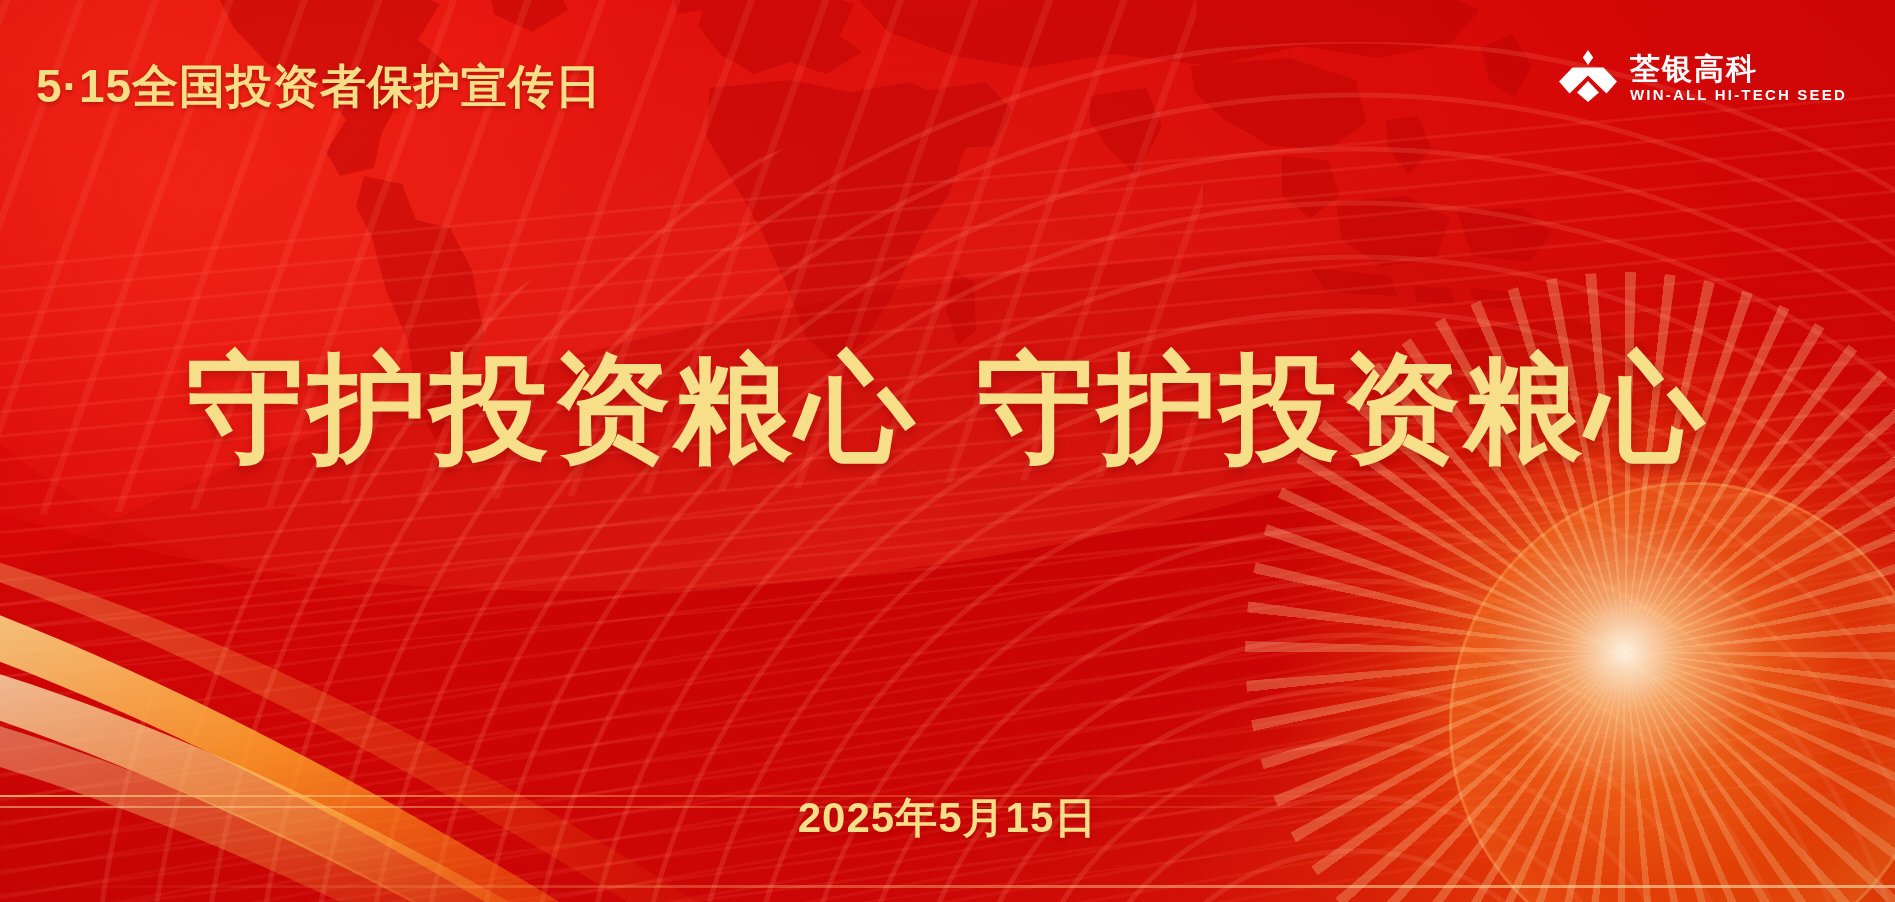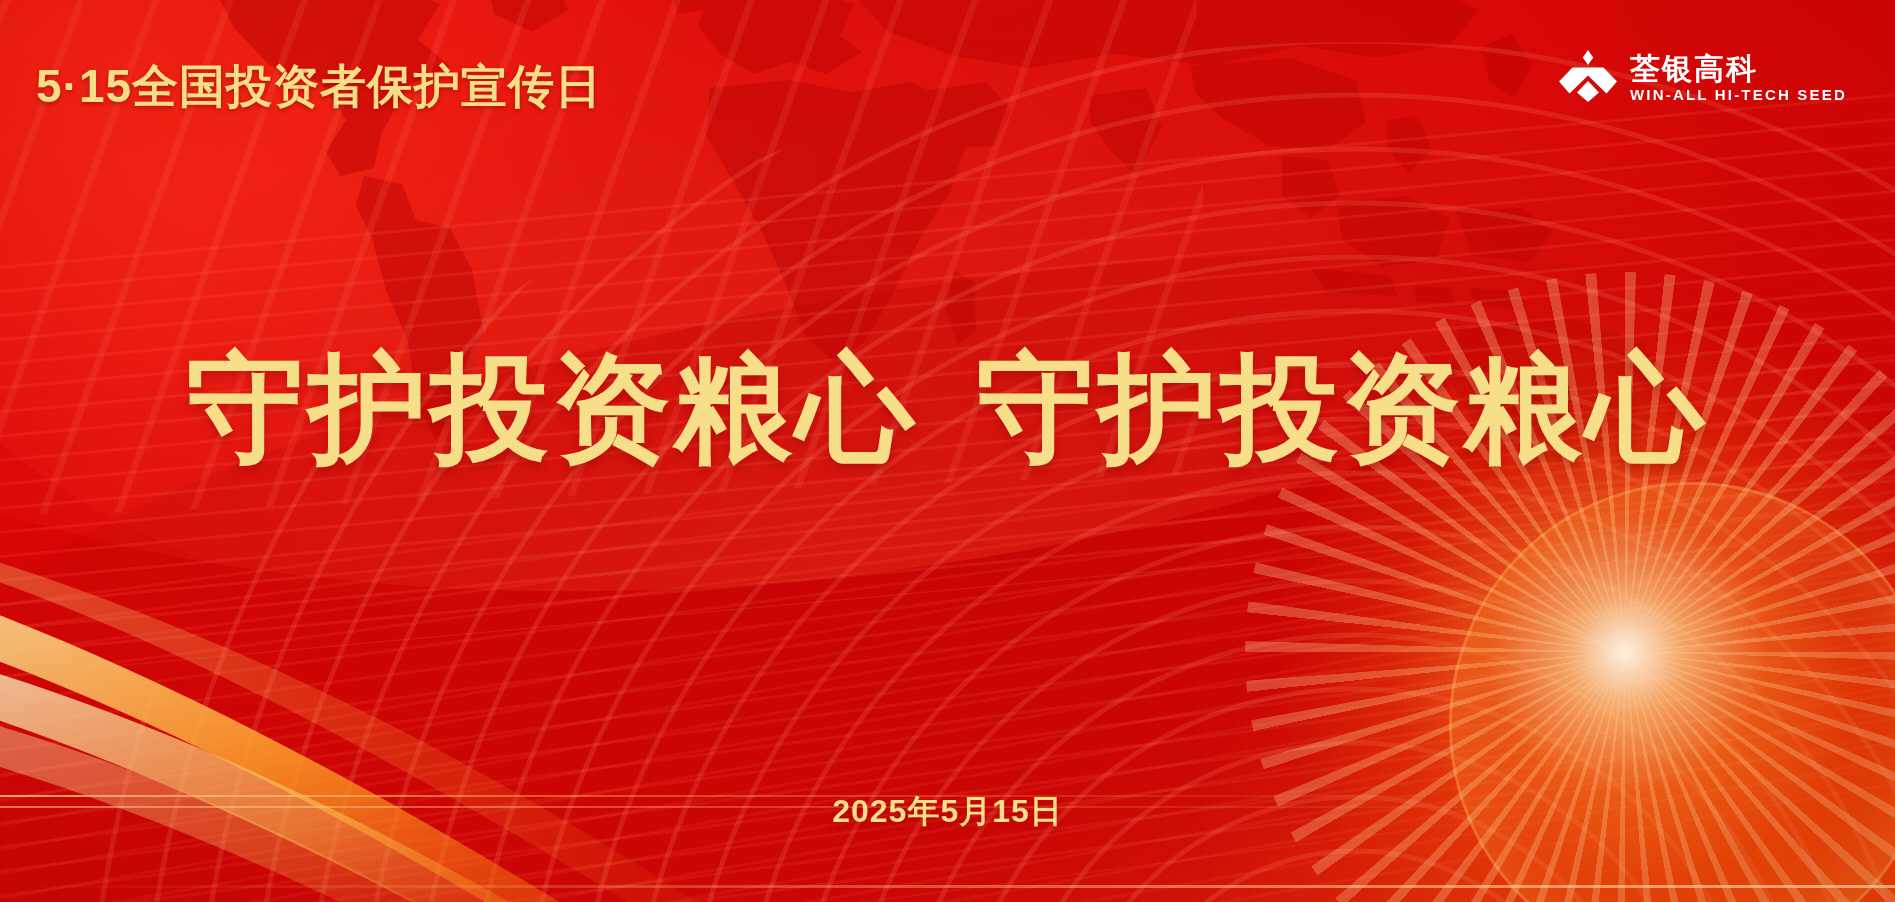--- a/index.html
+++ b/index.html
@@ -158,21 +158,21 @@
     letter-spacing:4px;
     text-shadow:0 5px 10px rgba(130,0,0,.35);
     white-space:nowrap;
   }
   #headline .gap{display:inline-block;width:58px;}
 
   
   #event-date{
     position:absolute;left:0;right:0;top:790px;
     text-align:center;
-    font-size:32px;font-weight:bold;
+    font-size:42px;font-weight:bold;
     color:#F7DE88;
     letter-spacing:1px;
     text-shadow:0 3px 7px rgba(130,0,0,.35);
   }
 </style>
 </head>
 <body>
 
 <div id="stage">
 

